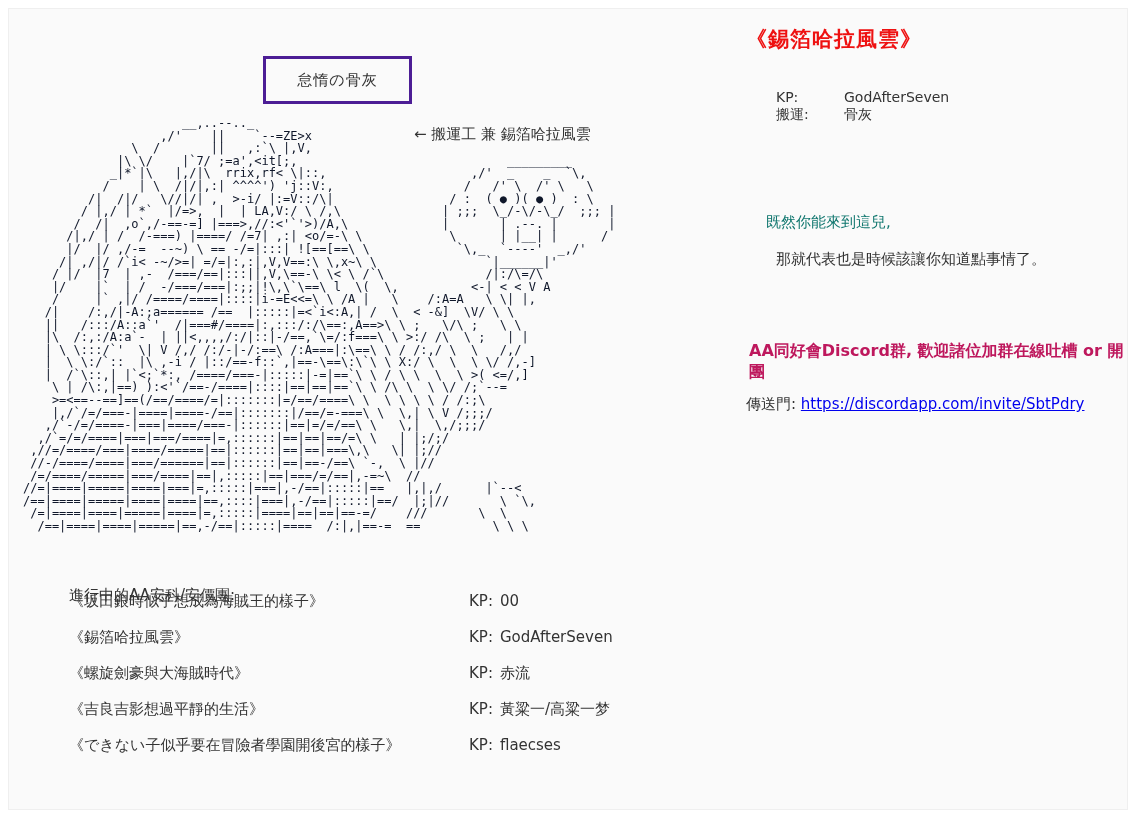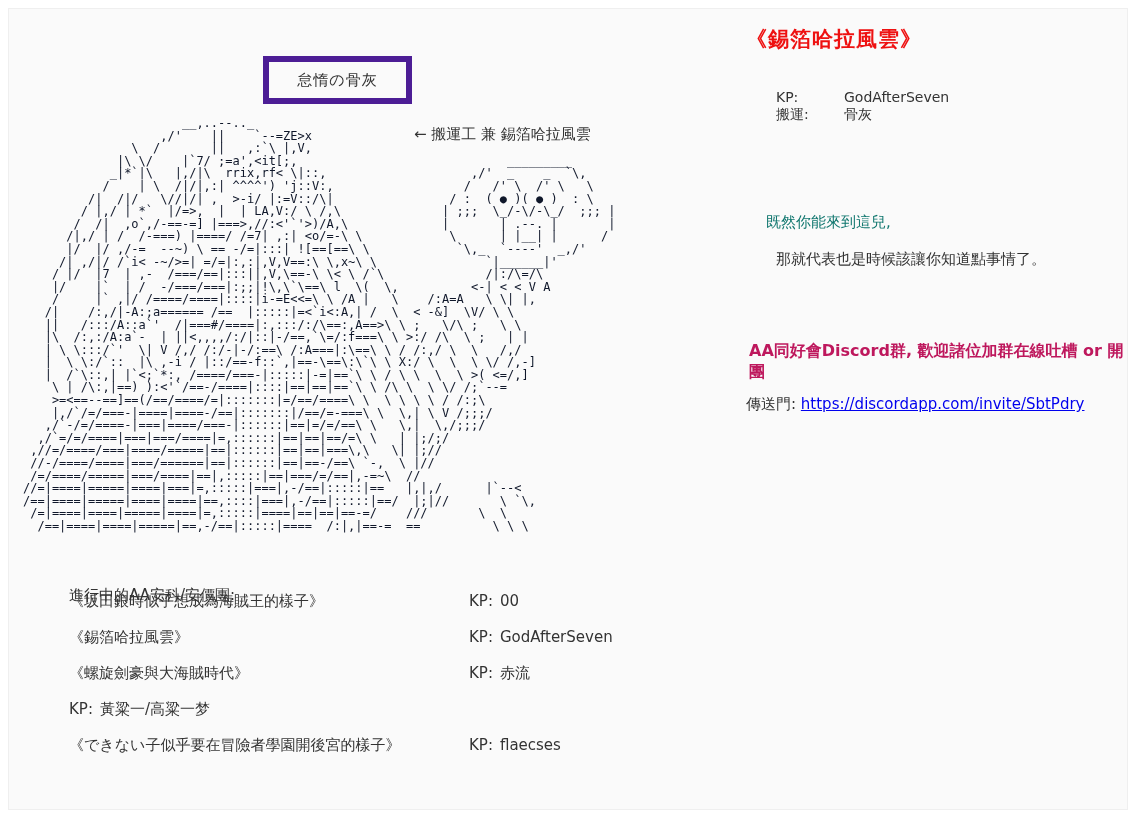--- a/index.html
+++ b/index.html
@@ -7,21 +7,21 @@
   body { font-family: "DejaVu Sans", "Liberation Sans", sans-serif; color: #3a3a3a; position: relative; }
   .frame {
     position: absolute; left: 8px; top: 8px; width: 1120px; height: 802px;
     background: #fafafa; border: 1px solid #efefef;
   }
   .abs { position: absolute; }
 
   
   .caption-box {
     left: 254px; top: 47px; width: 149px; height: 48px;
-    border: 6px solid #4c1d95; display: flex; align-items: center; justify-content: center;
+    border: 3px solid #4c1d95; display: flex; align-items: center; justify-content: center;
     font-size: 15px; letter-spacing: 1px; color: #333;
   }
 
   
   pre.aa {
     left: 14px; top: 108px;
     font-family: "DejaVu Sans Mono", "Liberation Mono", monospace;
     font-size: 12px; line-height: 12.6px; color: #0f172a; white-space: pre;
   }
   .arrow-note { left: 405px; top: 116px; font-size: 15px; color: #333; }
@@ -130,20 +130,21 @@
       </span>
   </div>
   <div class="abs proj-row r3">
     <span class="title">《螺旋劍豪與大海賊時代》</span>
     <span class="kp">
         <span class="lbl">KP:</span>
         <span>赤流</span>
       </span>
   </div>
   <div class="abs proj-row r4">
+    <span class="title">《吉良吉影想過平靜的生活》</span>
     <span class="kp">
         <span class="lbl">KP:</span>
         <span>黃粱一/高粱一梦</span>
       </span>
   </div>
   <div class="abs proj-row r5">
     <span class="title">《できない子似乎要在冒險者學園開後宮的樣子》</span>
     <span class="kp">
         <span class="lbl">KP:</span>
         <span>flaecses</span>

